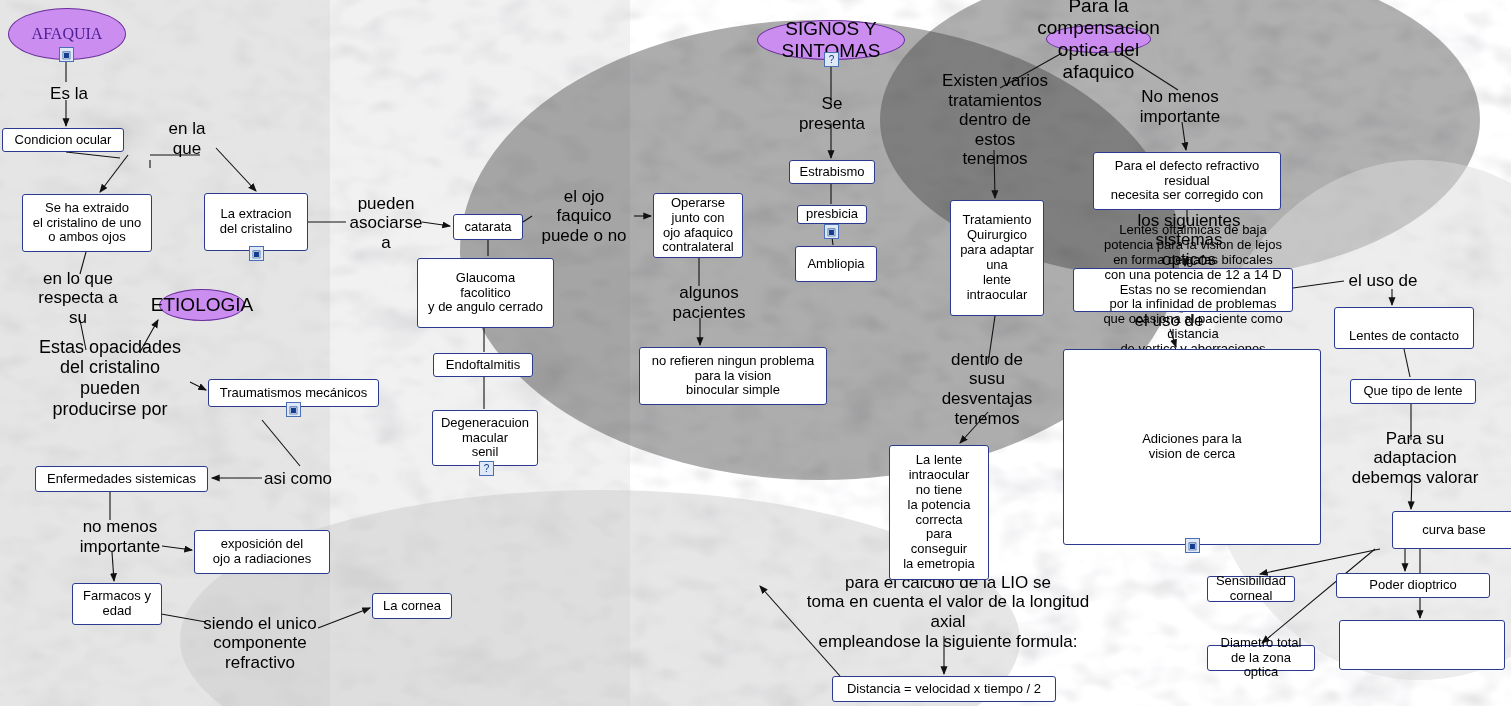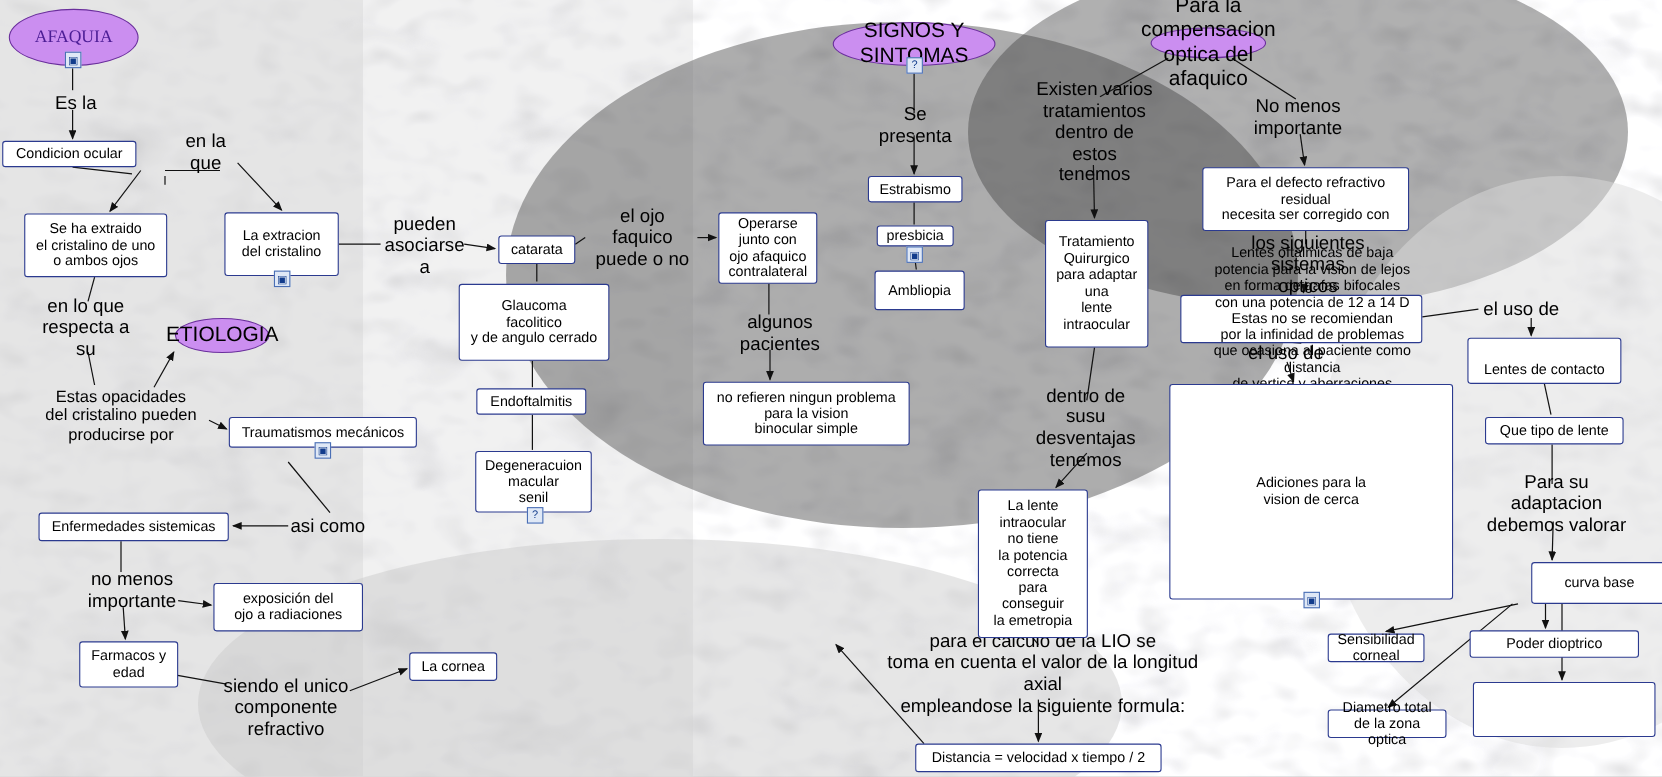--- a/index.html
+++ b/index.html
@@ -192,21 +192,21 @@
 o ambos ojos</span>
   </div>
 
   <div class="node box" style="left:204px;top:193px;width:104px;height:58px;">
     <span class="multiline">La extracion
 del cristalino</span>
   </div>
   <div class="marker" style="left:249px;top:246px;">▣</div>
 
   <div class="node" style="left:30px;top:352px;width:160px;height:52px;">
-    <span class="multiline" style="font-size:15px;">Estas opacidades
+    <span class="multiline" style="font-size:18px;">Estas opacidades
 del cristalino pueden
 producirse por</span>
   </div>
 
   <div class="node box" style="left:208px;top:379px;width:171px;height:28px;">
     <span>Traumatismos mecánicos</span>
   </div>
   <div class="marker" style="left:286px;top:402px;">▣</div>
 
   <div class="node box" style="left:35px;top:466px;width:173px;height:26px;">

